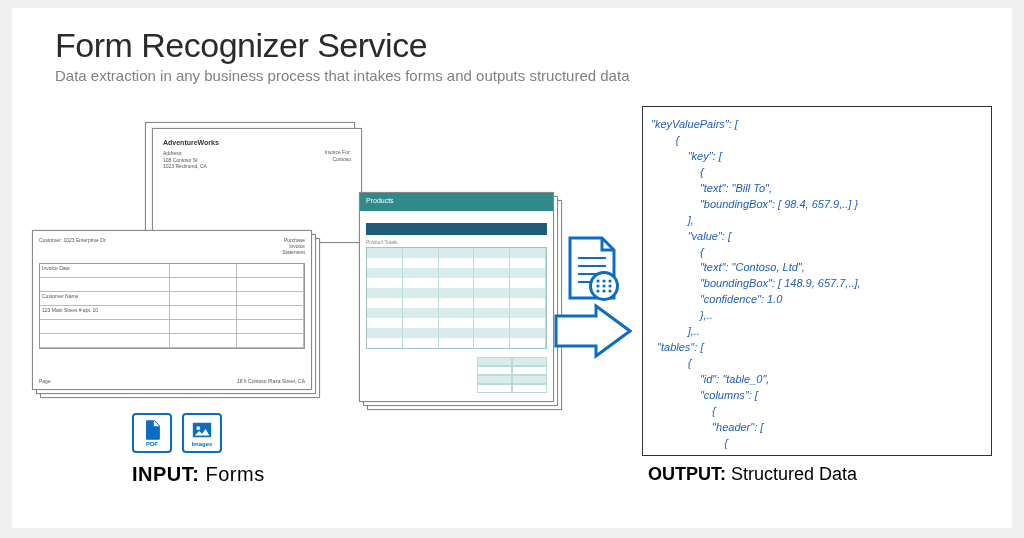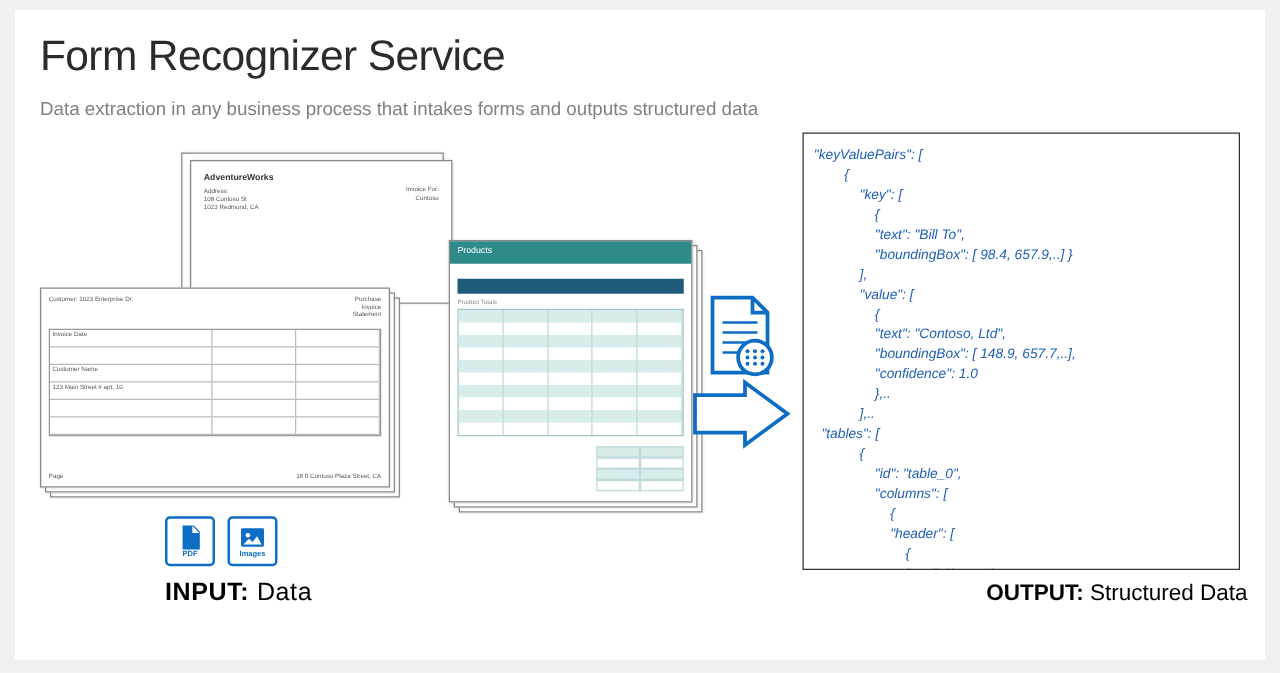--- a/index.html
+++ b/index.html
@@ -3,32 +3,32 @@
 <meta charset="utf-8">
 <style>
   * { box-sizing: border-box; margin: 0; padding: 0; }
   html, body { width: 1024px; height: 538px; font-family: "Segoe UI", Arial, sans-serif; background: #f0f0f0; overflow: hidden; }
   .slide {
     position: relative;
     width: 1000px;
     height: 520px;
     margin: 8px auto;
     background: #ffffff;
-    padding: 18px 20px;
+    padding: 18px 43px;
   }
   .title {
     font-size: 34px;
     font-weight: 400;
     color: #2b2b2b;
     letter-spacing: -0.5px;
   }
   .subtitle {
     font-size: 15px;
     color: #808080;
-    margin-top: 14px;
+    margin-top: 2px;
   }
 
   
   .input-area {
     position: absolute;
     left: 20px;
     top: 120px;
     width: 520px;
     height: 300px;
   }
@@ -95,21 +95,21 @@
   .output-panel {
     position:absolute; left:630px; top:98px; width:350px; height:350px;
     border:1px solid #333; background:#fff; padding:10px 8px;
     font-family: "Segoe UI", Arial, sans-serif;
     font-size:11px; line-height:1.45; color:#1e5db8;
     font-style: italic;
     overflow:hidden;
     white-space: pre;
   }
   .output-label {
-    position:absolute; left:636px; top:456px; width:350px; text-align:right;
+    position:absolute; left:636px; top:456px; width:350px; text-align:left;
     font-size:18px; color:#000;
   }
   .output-label .b { font-weight:bold;}
 </style>
 </head>
 <body>
 
 <div class="slide">
 
   <div class="title">Form Recognizer Service</div>
@@ -296,21 +296,21 @@
         <svg viewBox="0 0 24 24">
             <rect x="2" y="4" width="20" height="16" rx="1" fill="#0d6cc4"></rect>
             <circle cx="8" cy="10" r="2" fill="#fff"></circle>
             <path d="M4 18l5-5 3 3 4-5 4 7z" fill="#fff"></path>
           </svg>
         <div class="lbl">Images</div>
       </div>
     </div>
 
     <div class="input-label">
-      <span class="b">INPUT:</span><span> Data</span>
+      <span class="b">INPUT:</span><span> Forms</span>
     </div>
   </div>
 
   <div class="center-icon">
     <svg viewBox="0 0 80 130">
 
       <g stroke="#0d6cc4" stroke-width="3" fill="#fff">
         <path d="M18 2 H50 L62 14 V62 H18 Z"></path>
         <path d="M50 2 V14 H62" fill="none"></path>
       </g>

